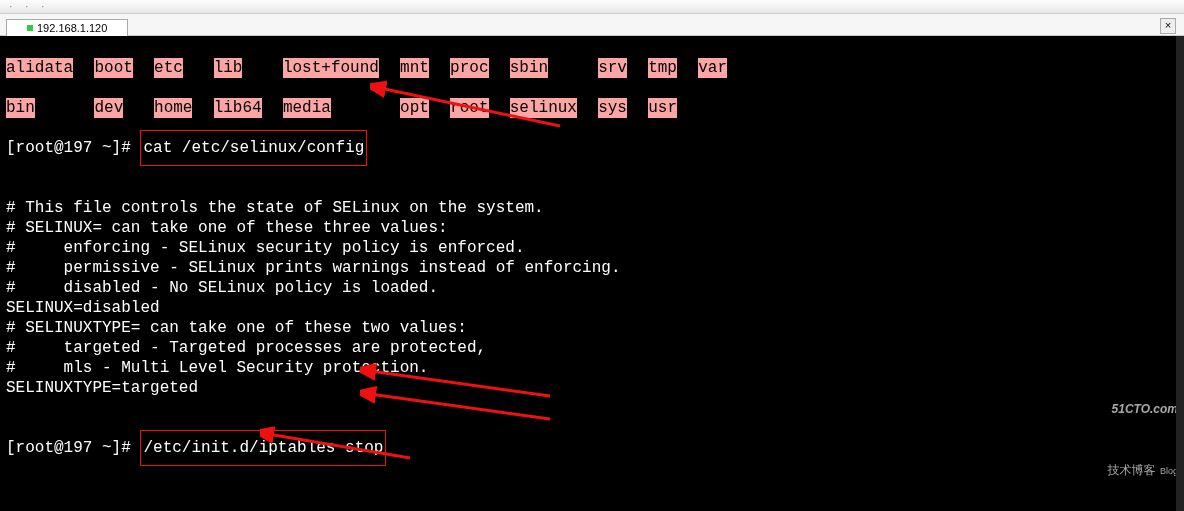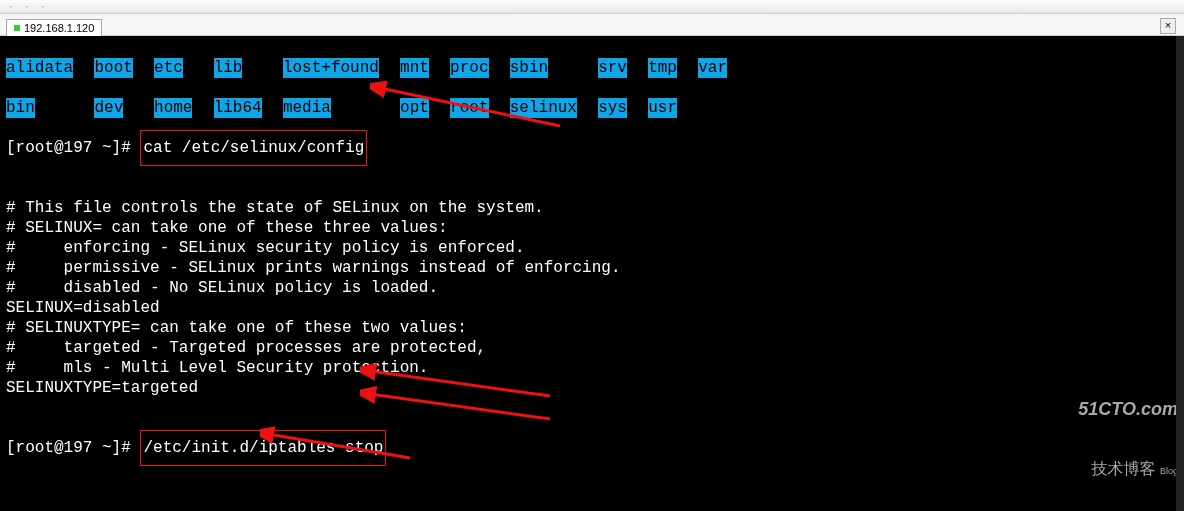--- a/index.html
+++ b/index.html
@@ -1,30 +1,30 @@
 <!DOCTYPE html>
 <html><head>
 <meta charset="utf-8">
 <style>
   * { margin:0; padding:0; box-sizing:border-box; }
   body { width:1184px; height:511px; background:#f0f0f0; font-family:"Courier New",monospace; overflow:hidden; position:relative; }
   .toolbar { height:14px; background:linear-gradient(#fdfdfd,#e8e8e8); border-bottom:1px solid #ccc; display:flex; align-items:center; gap:6px; padding:0 8px; font-size:9px; color:#888; }
   .toolbar span { width:10px; height:10px; display:inline-block; }
   .tabbar { height:22px; background:#f6f6f6; border-bottom:1px solid #ccc; display:flex; align-items:center; padding-left:6px; }
-  .tab { height:18px; padding:0 7px; border:1px solid #a8a8a8; background:#fff; font-size:11px; font-family:Arial,sans-serif; display:flex; align-items:center; border-bottom:none; position:relative; top:3px; }
+  .tab { height:18px; padding:0 20px; border:1px solid #a8a8a8; background:#fff; font-size:11px; font-family:Arial,sans-serif; display:flex; align-items:center; border-bottom:none; position:relative; top:3px; }
   .tab .dot { width:6px; height:6px; background:#2ecc40; display:inline-block; margin-right:4px; }
   .closebox { position:absolute; right:8px; top:18px; width:16px; height:16px; border:1px solid #aaa; background:#eee; font-size:11px; text-align:center; line-height:14px; cursor:pointer; }
   .term { position:absolute; left:0; right:0; top:36px; bottom:0; background:#000; color:#fff; padding:2px 6px 6px 6px; font-size:16px; line-height:20px; white-space:pre; overflow:hidden; }
-  .term .row1 .cell { background:#0ea5e9; color:#000; display:inline-block; margin-right:2px;text-align:center; }
+  .term .row1 .cell { background:#fca5a5; color:#000; display:inline-block; margin-right:2px;text-align:center; }
   .term .row1 .pad { background:#000; color:#fff; display:inline-block; }
   .boxed { border:1px solid #e11; padding:8px 2px; }
   .arrow { position:absolute; pointer-events:none; }
   .watermark { position:absolute; right:6px; bottom:10px; color:#a8a8a8; text-align:right; font-family:Arial,sans-serif; }
-  .watermark .l1 { font-size:18px; font-style:italic; font-weight:bold; }
-  .watermark .l2 { font-size:16px; }
+  .watermark .l1 { font-size:12px; font-style:italic; font-weight:bold; }
+  .watermark .l2 { font-size:12px; }
   .watermark .blog { font-size:9px; }
   .scrollbar { position:absolute; right:0; top:36px; width:8px; bottom:0; background:#222; }
 </style>
 </head>
 <body>
 
 <div class="toolbar">
   <span>·</span>
   <span>·</span>
   <span>·</span>

